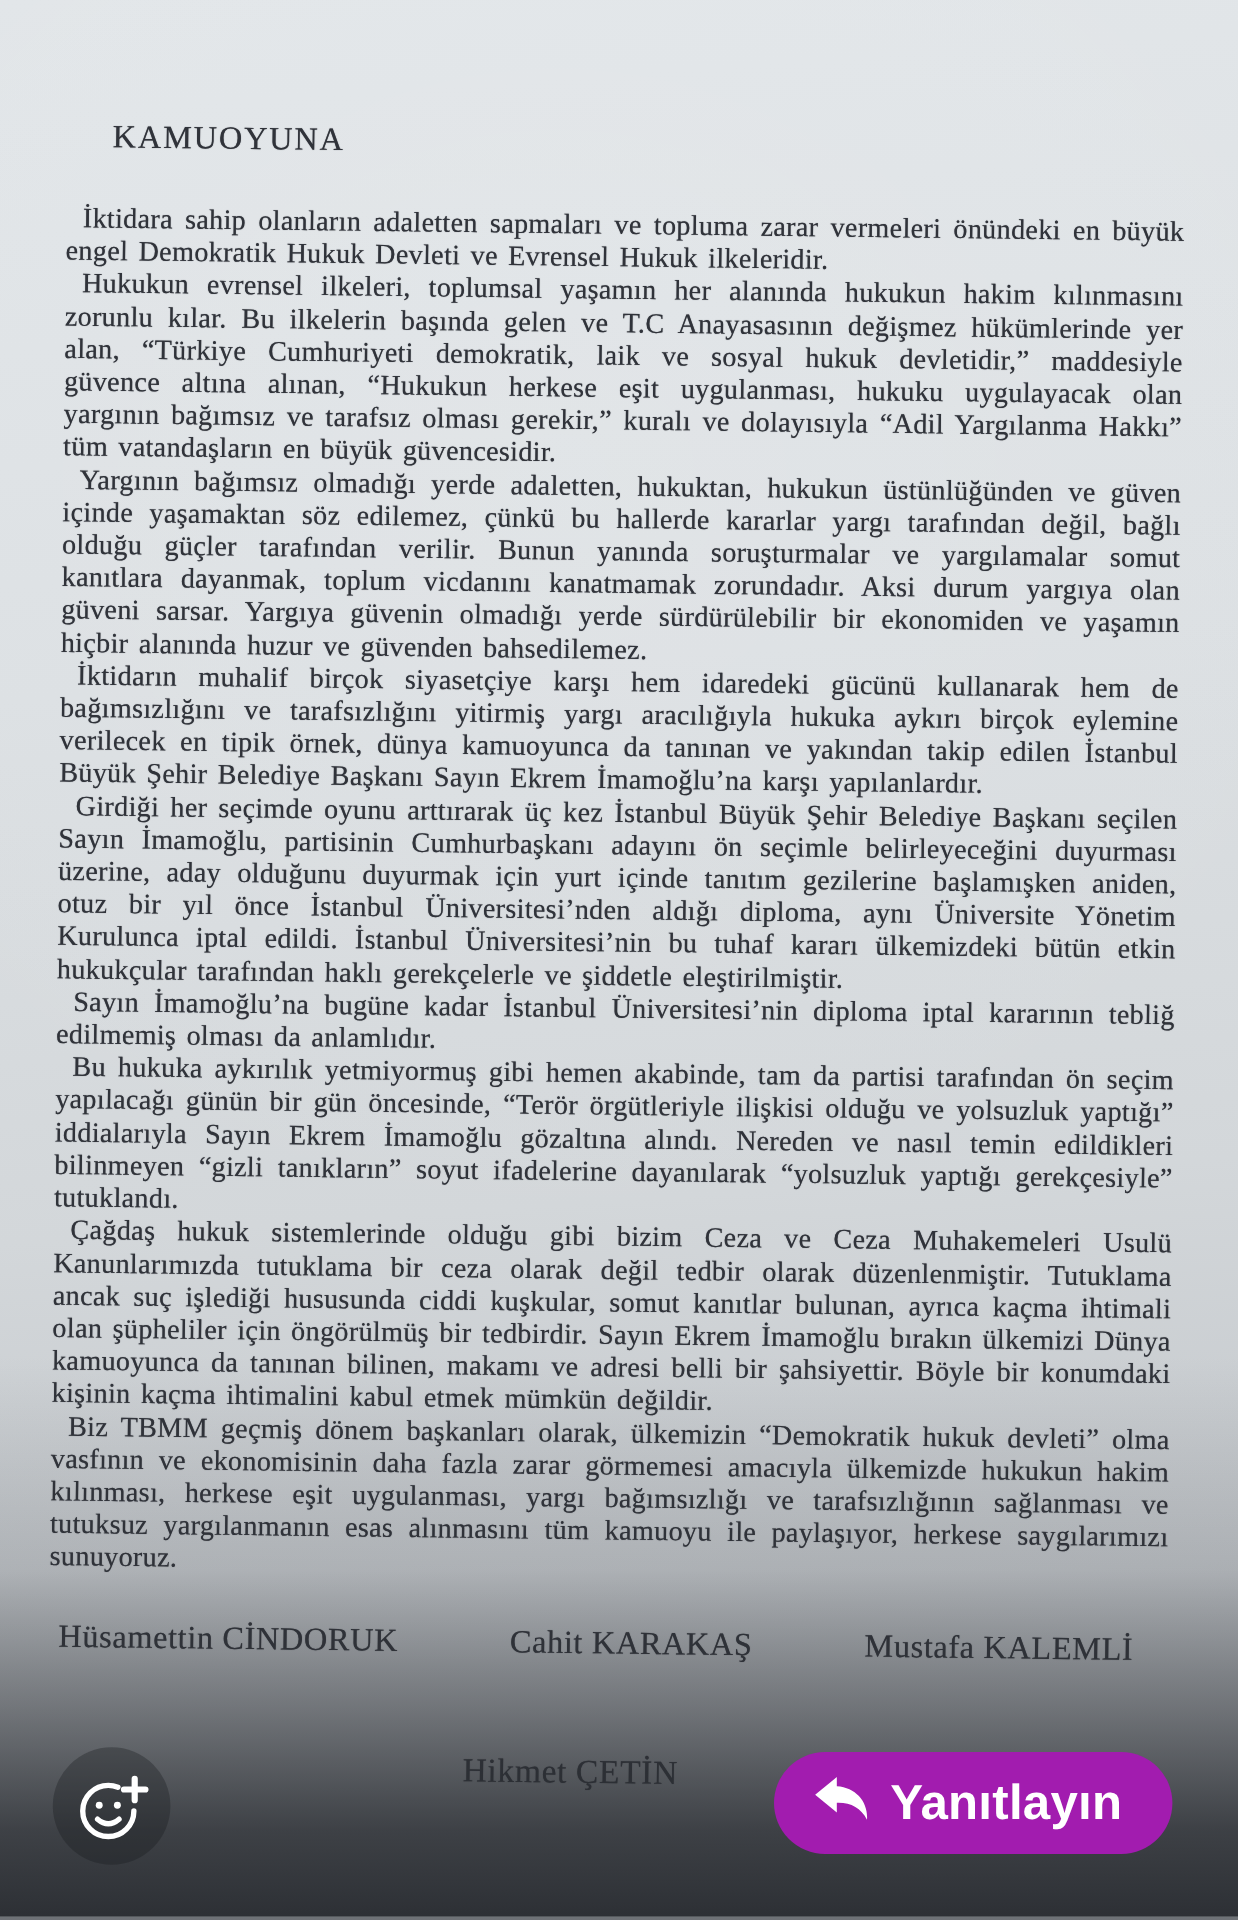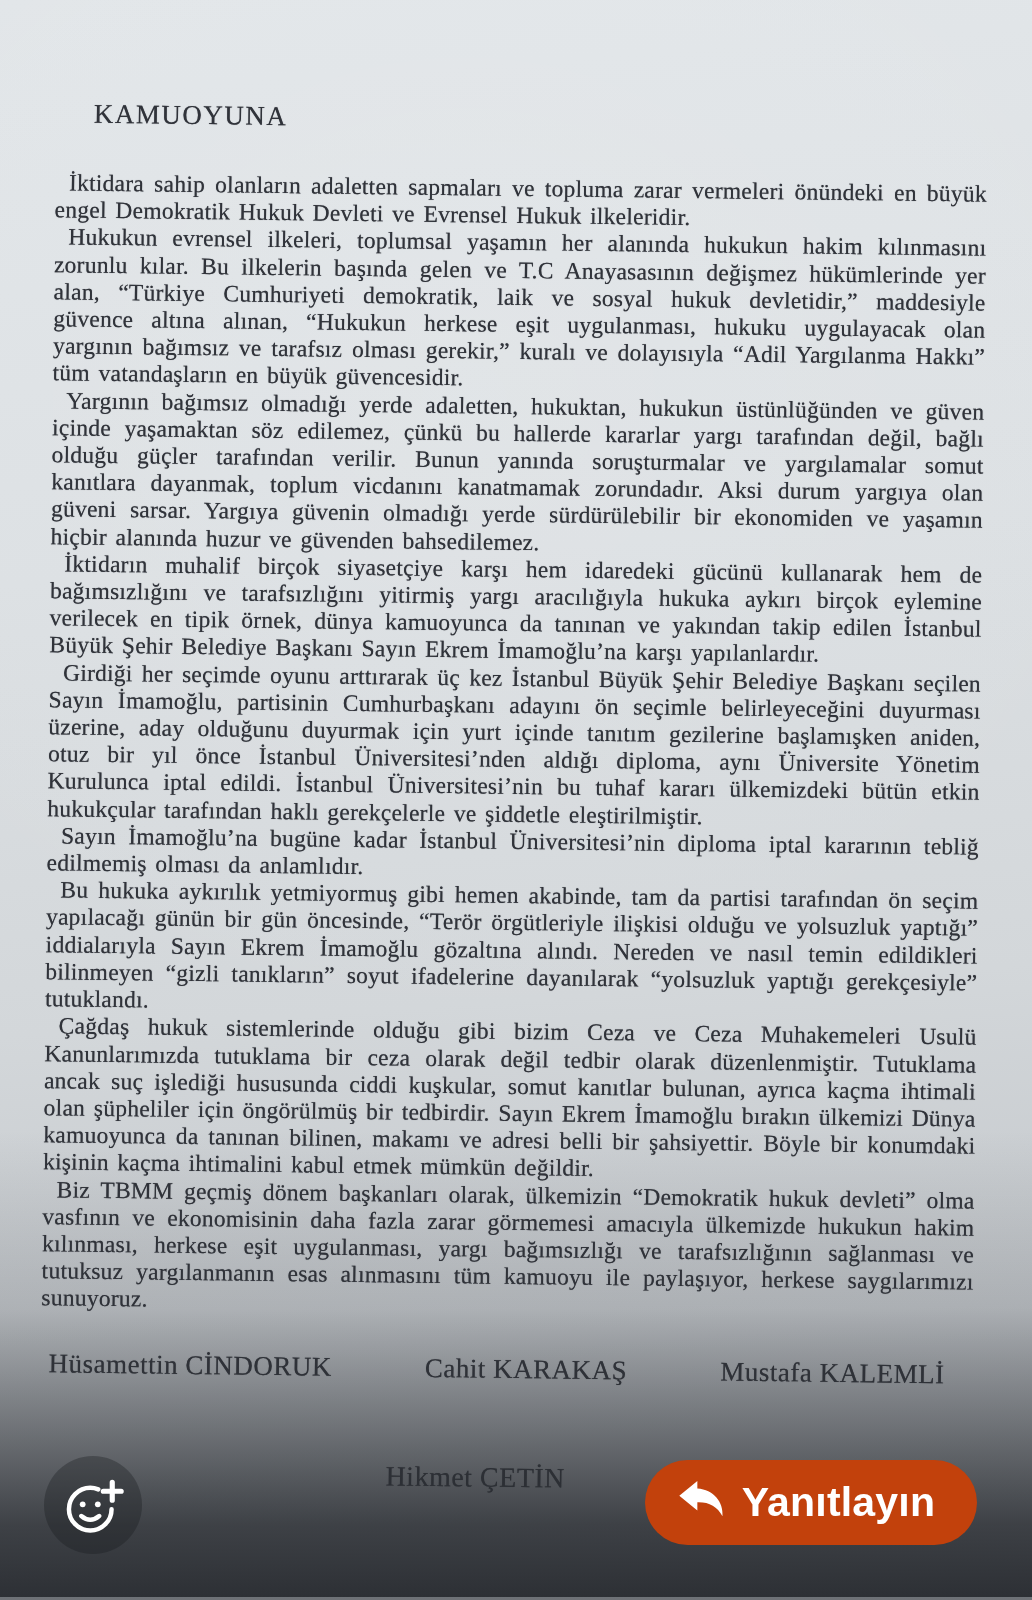--- a/index.html
+++ b/index.html
@@ -60,21 +60,21 @@
   
   .reaction-btn {
     position:absolute; left:44px; top:1456px; width:98px; height:98px;
     border-radius:50%; background:rgba(24,26,30,0.34);
     display:flex; align-items:center; justify-content:center;
     border:none; padding:0; cursor:pointer;
   }
   
   .reply-btn {
     position:absolute; left:645px; top:1460px; width:332px; height:85px;
-    border-radius:43px; background:#c2410c;
+    border-radius:43px; background:#a21caf;
     display:flex; align-items:center; justify-content:center; gap:17px;
     border:none; padding:0 10px 0 0; cursor:pointer;
     color:#ffffff;
   }
   .reply-btn .label {
     font-family:"Liberation Sans", sans-serif;
     font-size:41px; font-weight:600; letter-spacing:0.2px; color:#ffffff;
   }
   .icon-svg { display:block; }
 </style>

